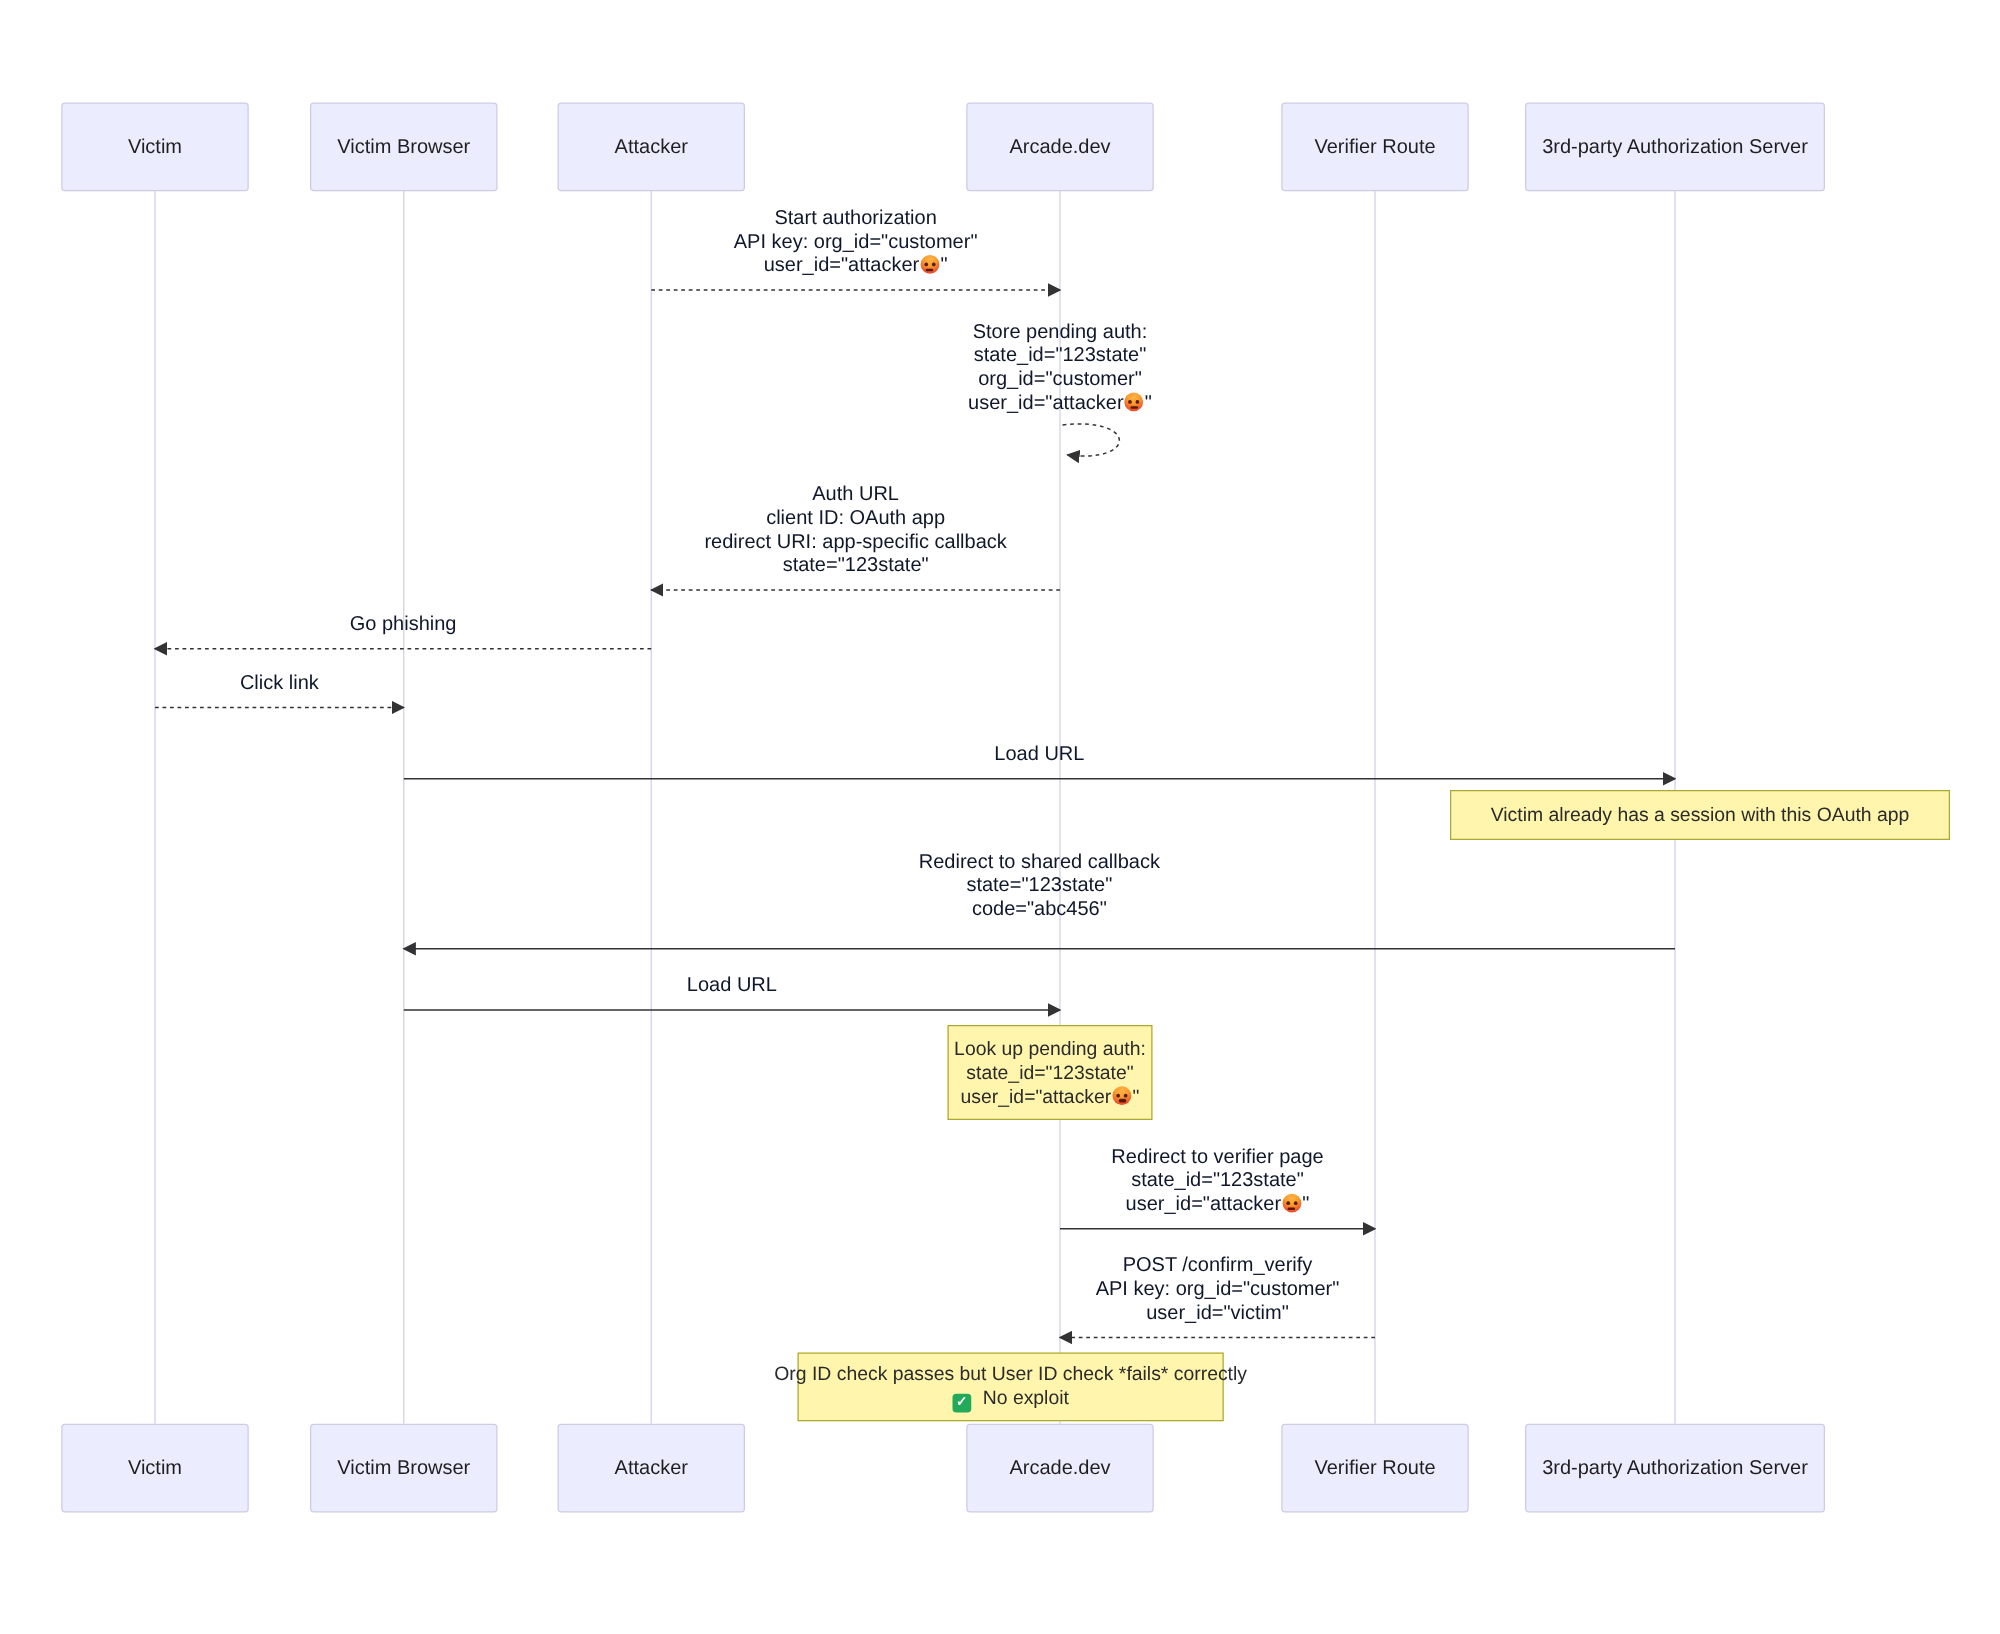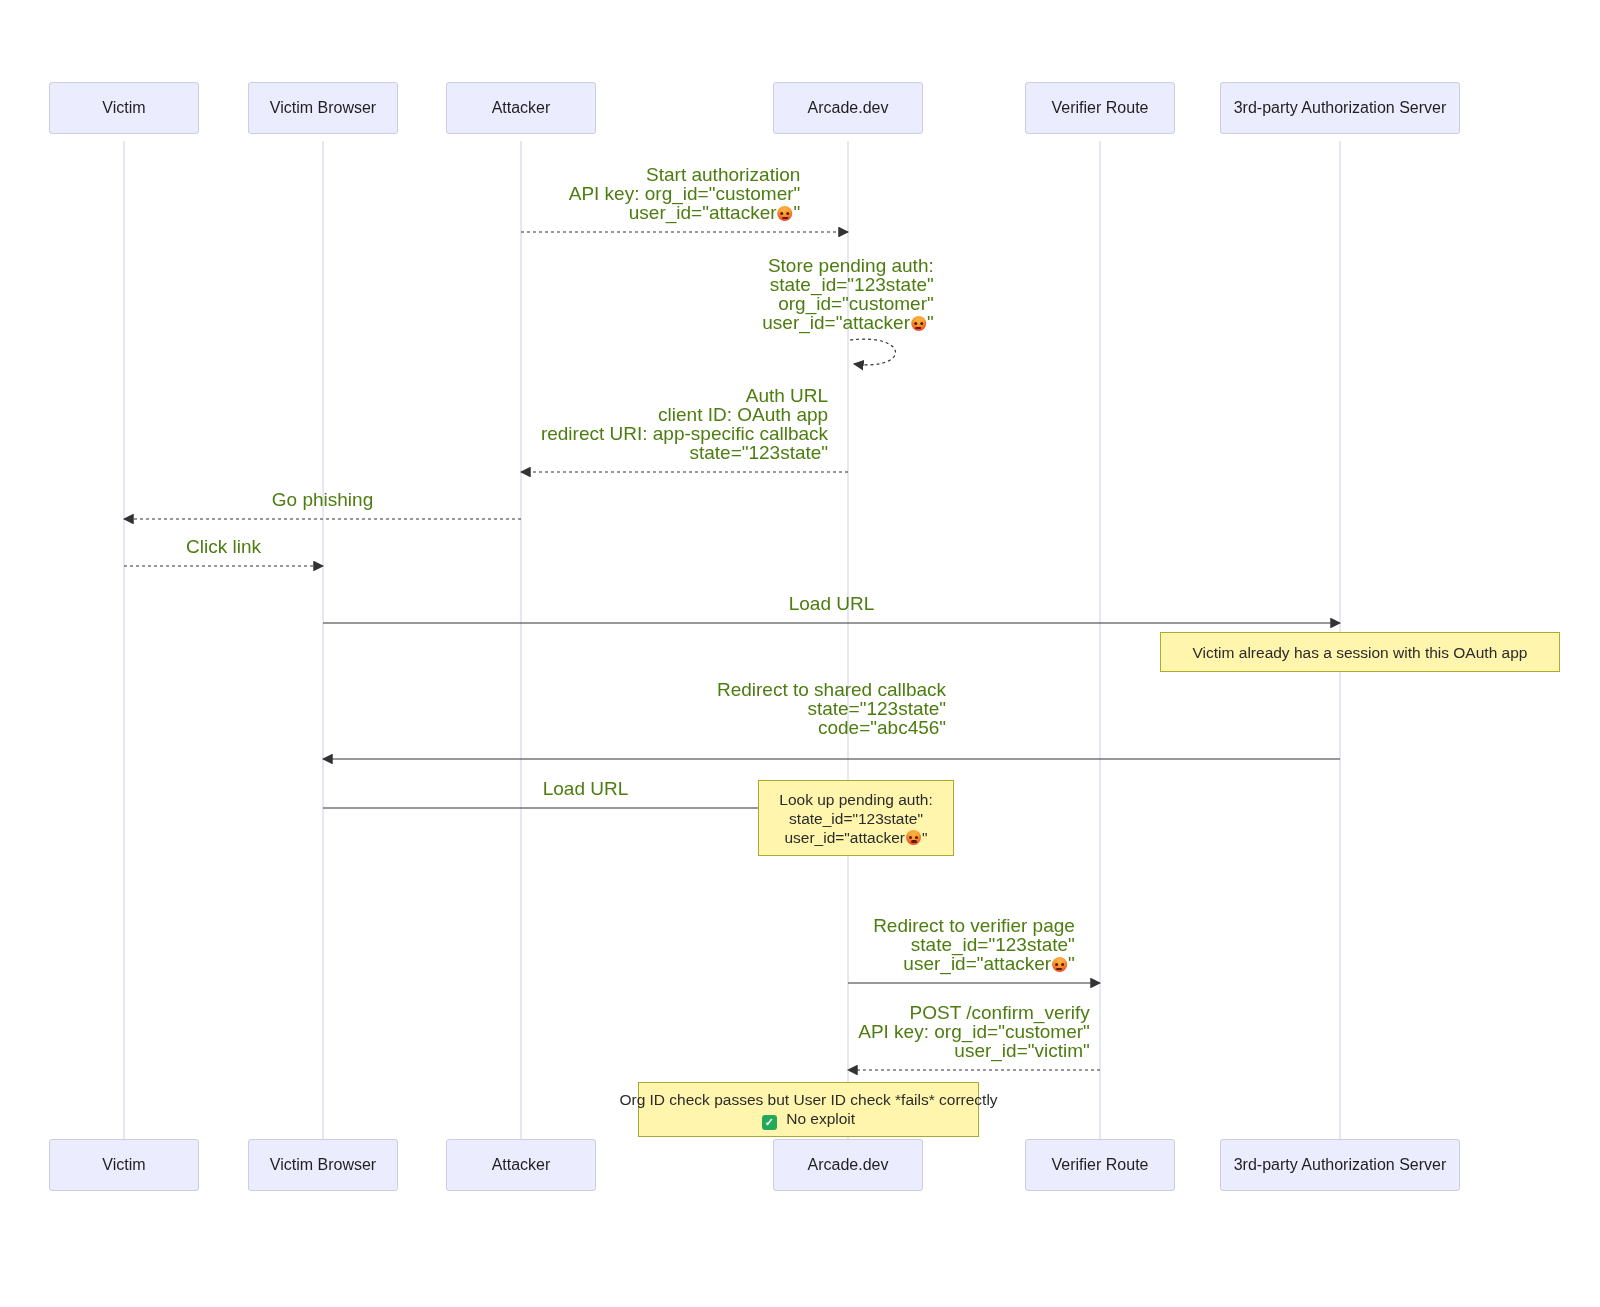--- a/index.html
+++ b/index.html
@@ -8,40 +8,40 @@
     width: 1600px;
     height: 1307px;
     background: #ffffff;
     font-family: "Liberation Sans", sans-serif;
     overflow: hidden;
   }
   #svg-layer { position: absolute; left: 0; top: 0; }
 
   .actor-box {
     position: absolute;
-    height: 52px;
+    height: 71px;
     background: #ECECFF;
     border: 1px solid #CCCCE3;
     border-radius: 3px;
     display: flex;
     align-items: center;
     justify-content: center;
     box-sizing: border-box;
     font-size: 16px;
     color: #1f1f1f;
     white-space: nowrap;
   }
 
   .msg-label {
     position: absolute;
     transform: translate(-50%, -100%);
-    text-align: right;
-    font-size: 19px;
+    text-align: center;
+    font-size: 16px;
     line-height: 19px;
-    color: #4d7c0f;
+    color: #0f172a;
     white-space: nowrap;
   }
   .msg-line { white-space: nowrap; }
 
   .note {
     position: absolute;
     background: #FFF5AD;
     border: 1px solid #AAAA33;
     box-sizing: border-box;
     display: flex;
@@ -204,21 +204,21 @@
         <div class="msg-line">user_id="attacker<span class="emoji-angry"></span>"</div>
       </div>
       <div class="msg-label" style="left: 974px; top: 1060px;">
         <div class="msg-line">POST /confirm_verify</div>
         <div class="msg-line">API key: org_id="customer"</div>
         <div class="msg-line">user_id="victim"</div>
       </div>
       <div class="note" style="left: 1160px; top: 632px; width: 400px; height: 40px;">
         <div class="msg-line">Victim already has a session with this OAuth app</div>
       </div>
-      <div class="note" style="left: 758px; top: 780px; width: 196px; height: 76px;">
+      <div class="note" style="left: 758px; top: 820px; width: 164px; height: 76px;">
         <div class="msg-line">Look up pending auth:</div>
         <div class="msg-line">state_id="123state"</div>
         <div class="msg-line">user_id="attacker<span class="emoji-angry"></span>"</div>
       </div>
       <div class="note" style="left: 638px; top: 1082px; width: 341px; height: 55px;">
         <div class="msg-line">Org ID check passes but User ID check *fails* correctly</div>
         <div class="msg-line"><span class="emoji-check">✓</span> No exploit</div>
       </div>
     </div>
 </div>

